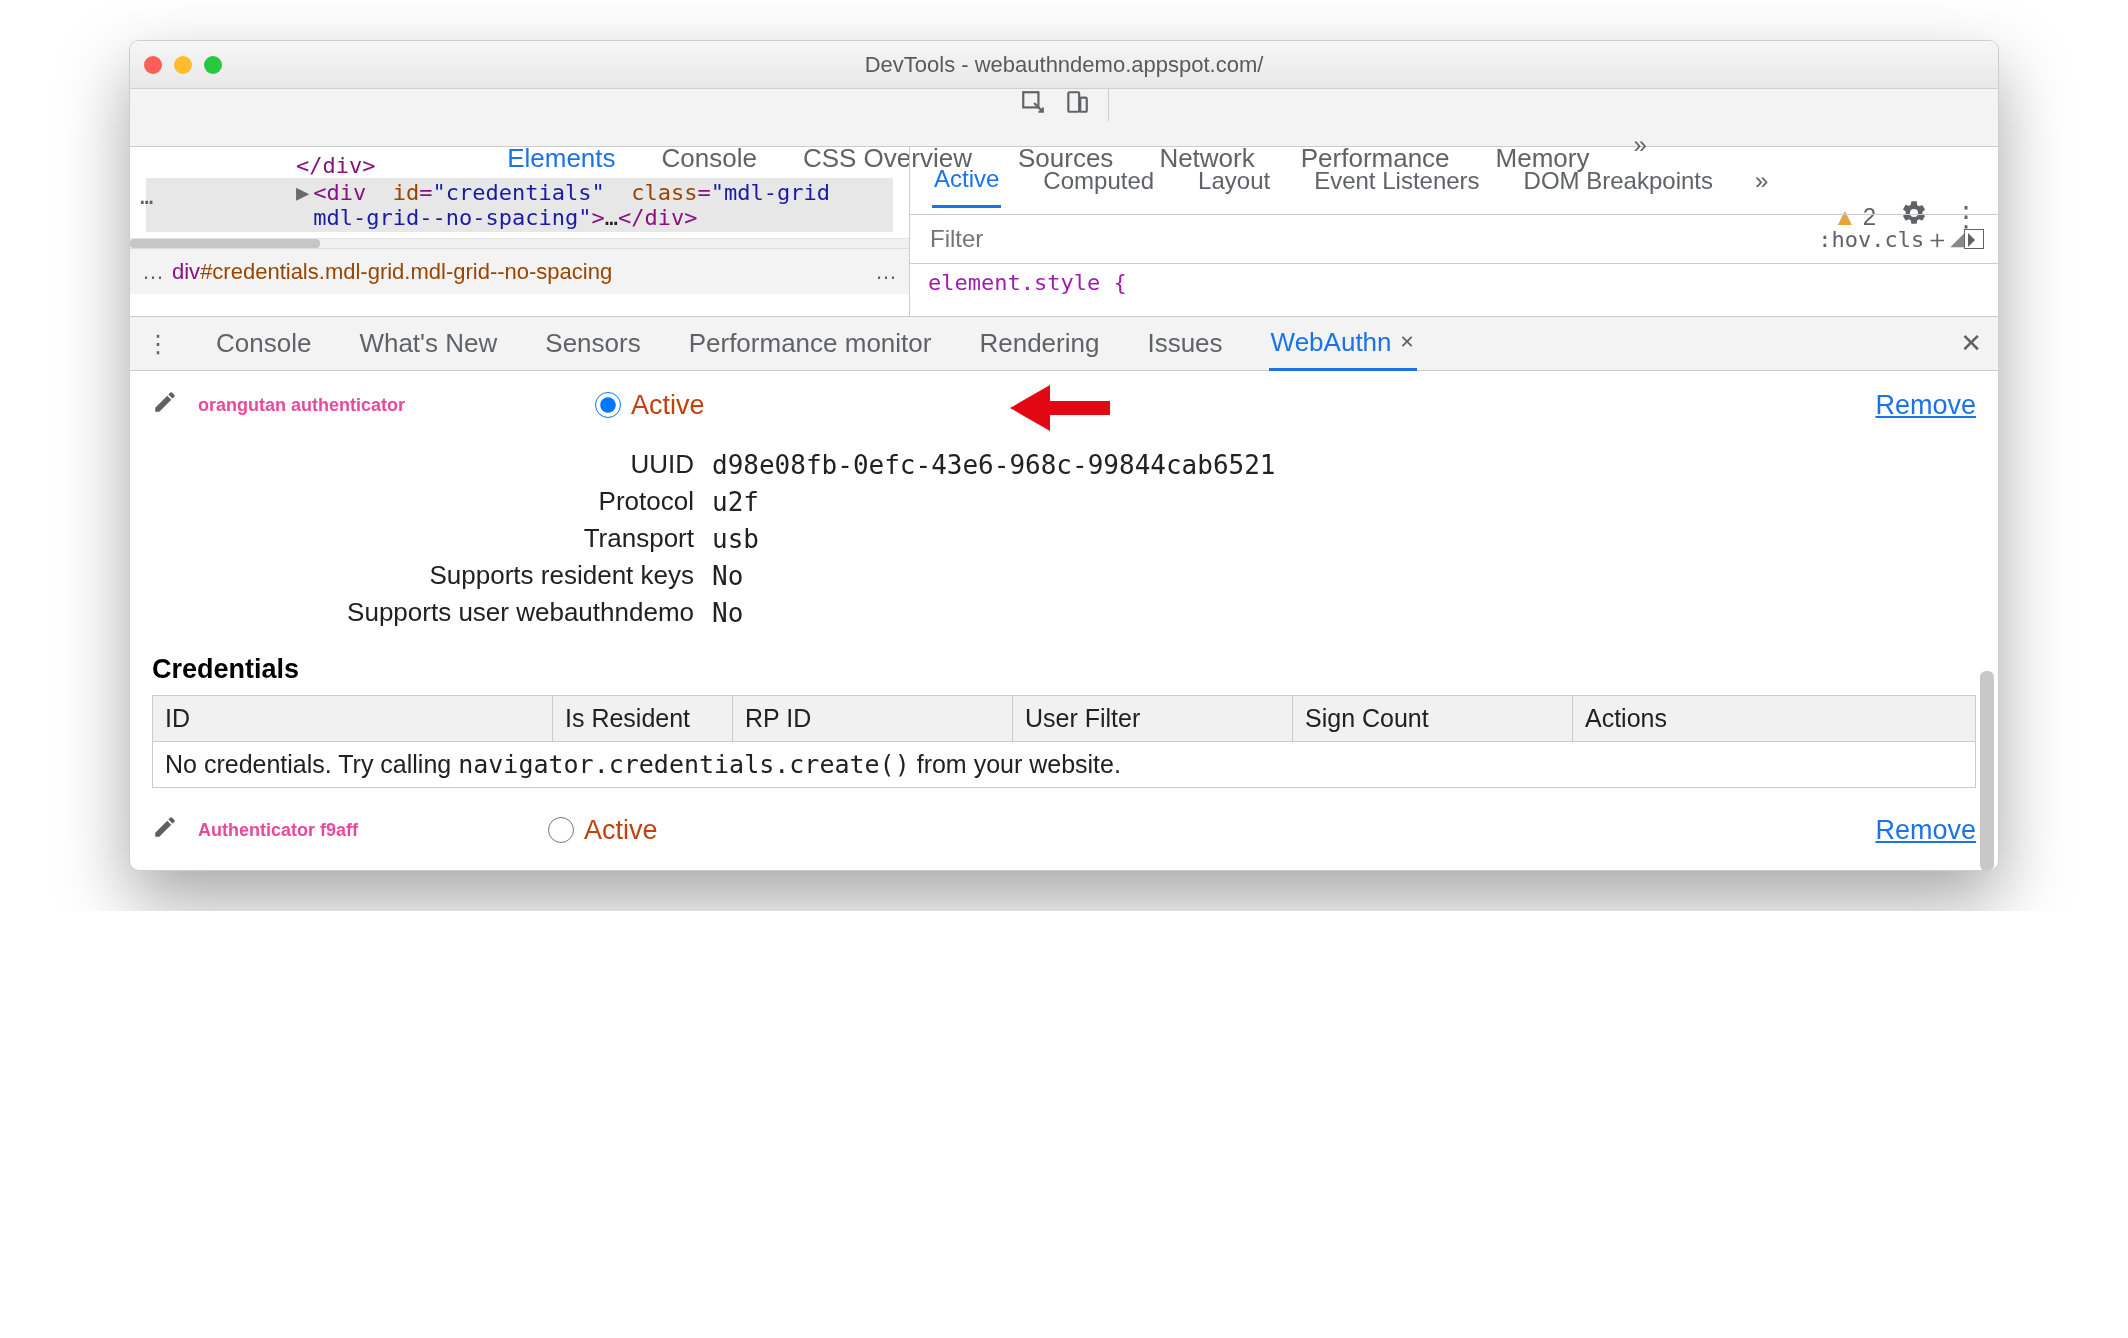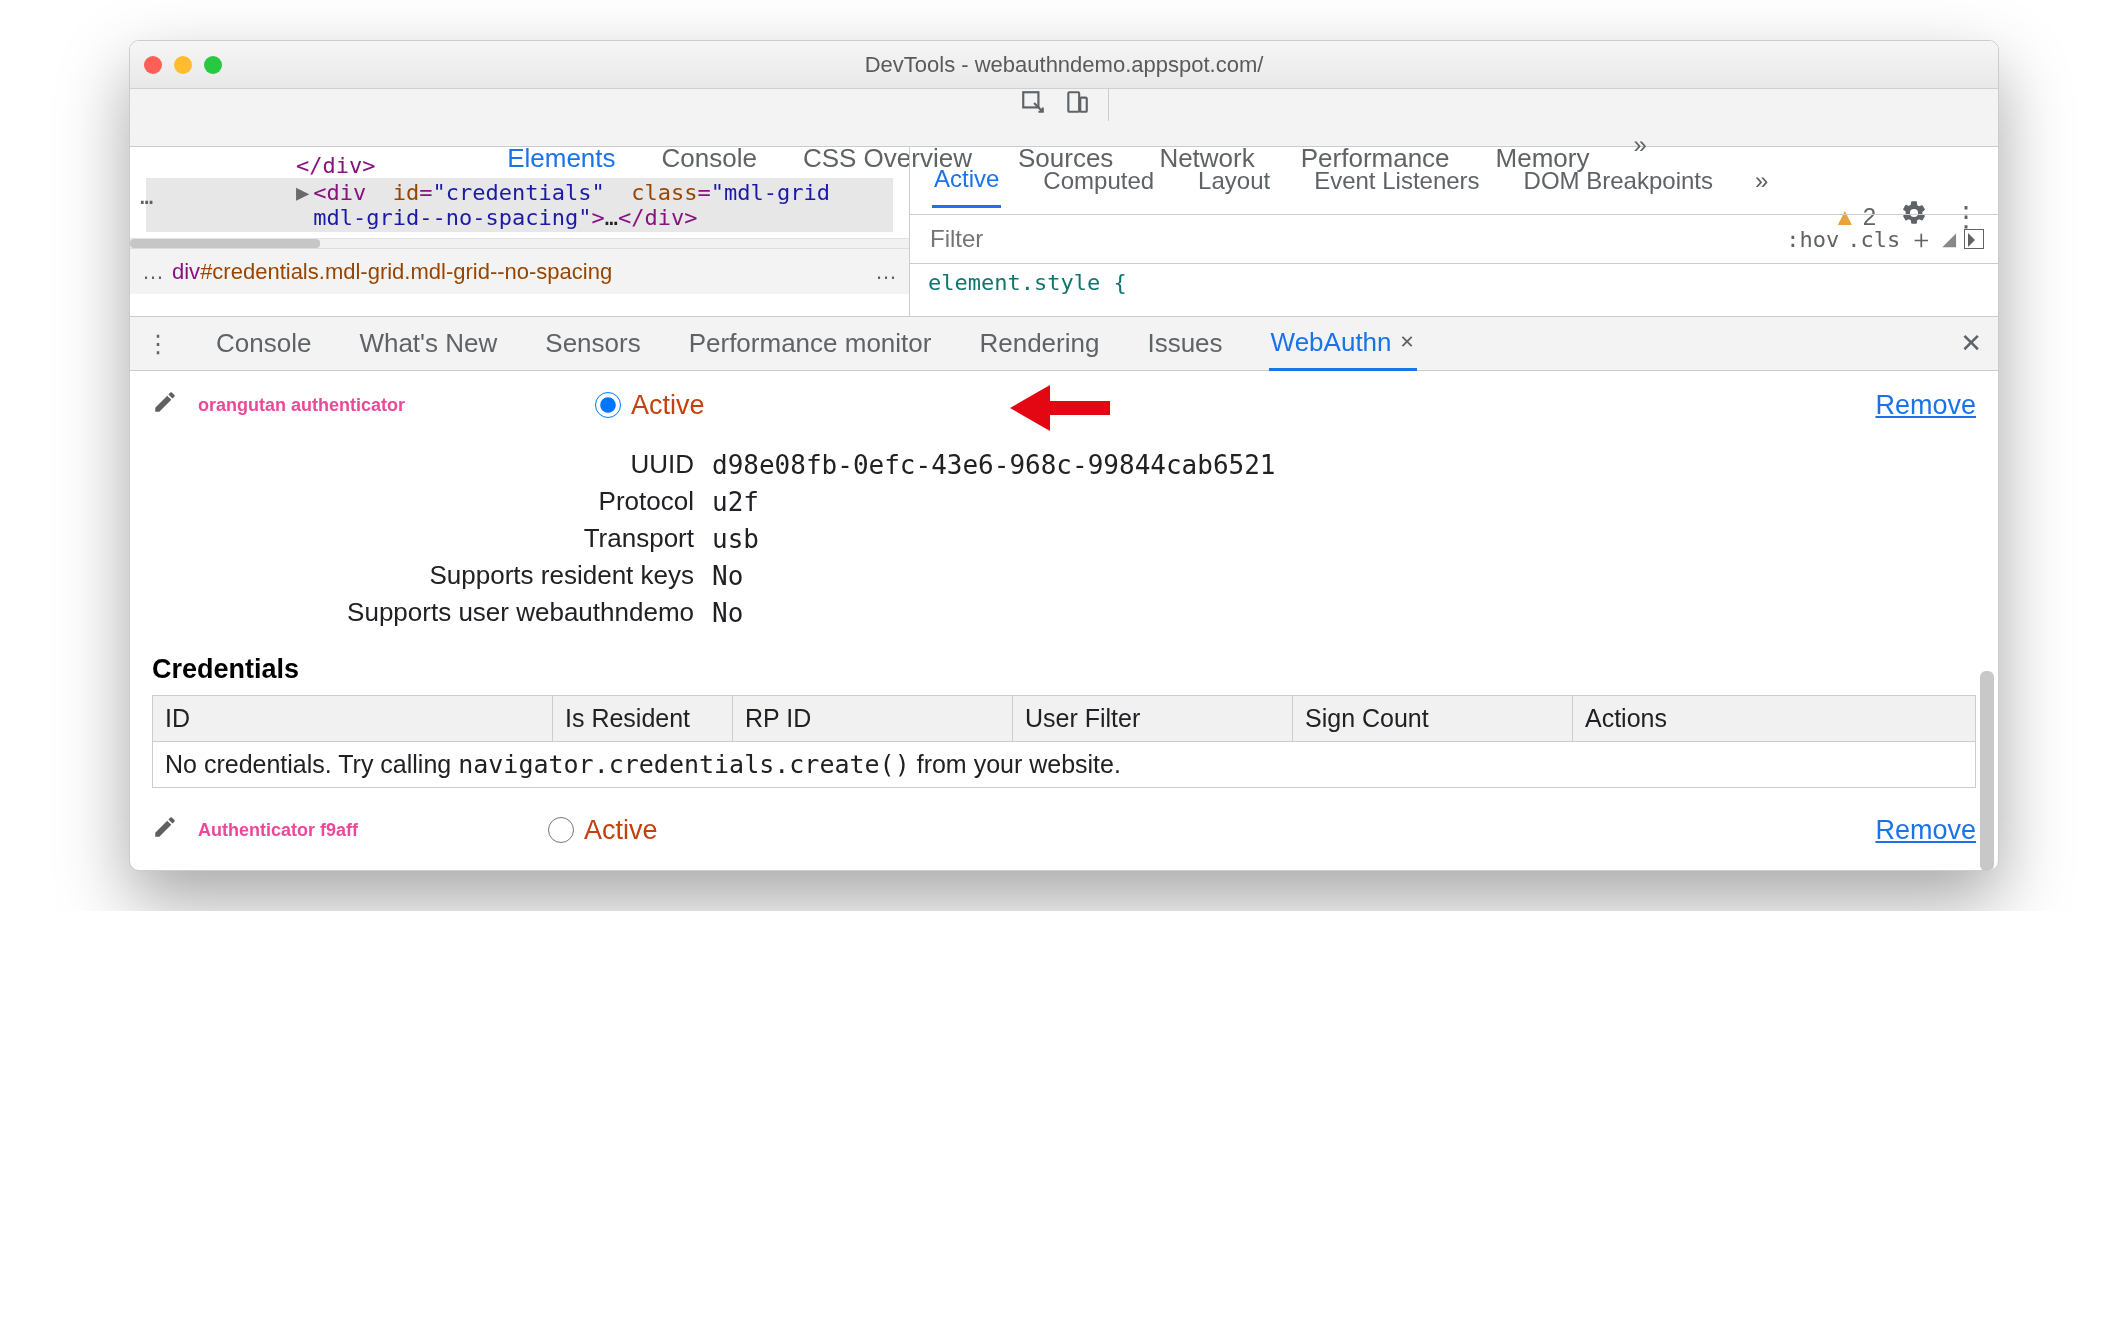--- a/index.html
+++ b/index.html
@@ -69,28 +69,28 @@
   .hscroll { height:10px; background:#f1f1f1; border-top:1px solid #e3e3e3; position:relative;}
   .hscroll .thumb { position:absolute; left:0; top:0; height:100%; width:190px; background:#c6c6c6; border-radius:4px;}
   .breadcrumb { border-top:1px solid #ddd; height:46px; display:flex; align-items:center; padding:0 12px; font-size:22px; color:#5f6367; gap:8px; background:#f3f3f3;}
   .bc-txt .purple{ color:#881280;}
   .bc-txt .orange{ color:#994500;}
   .bc-ell { color:#5f6367; }
   
   .styles-panel { flex:1; display:flex; flex-direction:column; }
   .styles-tabs { display:flex; align-items:center; gap:40px; padding:6px 22px; border-bottom:1px solid #ccc;}
   .styles-tabs .tab { font-size:24px;}
-  .styles-filter { display:flex; align-items:center; border-bottom:1px solid #ccc; padding:4px 14px 4px 14px; gap:8px; }
+  .styles-filter { display:flex; align-items:center; border-bottom:1px solid #ccc; padding:4px 14px 4px 14px; }
   .styles-filter input { flex:1; border:none; background:transparent; font-size:24px; padding:6px; color:#5f6367; outline:none;}
   .hov,.cls { font-family:Menlo,Consolas,monospace; font-size:22px; color:#5f6367;}
   .plus-box { font-size:26px; color:#5f6367;}
   .resize-corner { color:#888; font-size:18px;}
   .toggle-icon { width:20px; height:20px; border:1px solid #5f6367; position:relative;}
   .toggle-icon::before { content:""; position:absolute; left:3px; top:3px; border-left:7px solid #5f6367; border-top:7px solid transparent; border-bottom:7px solid transparent;}
-  .element-style { font-family:Menlo,Consolas,monospace; font-size:22px; color:#0f766e; padding:6px 18px;}
+  .element-style { font-family:Menlo,Consolas,monospace; font-size:22px; color:#a21caf; padding:6px 18px;}
   
   .drawer-tabs { display:flex; align-items:center; height:54px; border-bottom:1px solid #ccc; background:#f3f3f3; padding:0 16px; gap:44px;}
   .drawer-tabs .dtab { color:#5f6367; font-size:26px; cursor:pointer; padding:10px 2px; display:flex; align-items:center; gap:8px;}
   .drawer-tabs .dtab.active { color:#1a73e8; border-bottom:3px solid #1a73e8;}
   .drawer-tabs .close-x { font-size:18px; color:#5f6367;}
   .drawer-tabs .drawer-close { margin-left:auto; font-size:26px; color:#5f6367; cursor:pointer;}
   .drawer-kebab { font-size:24px; color:#5f6367;}
   
   .webauthn { padding: 18px 22px 24px 22px; position:relative; }
   .auth-block { margin-bottom: 26px; }

